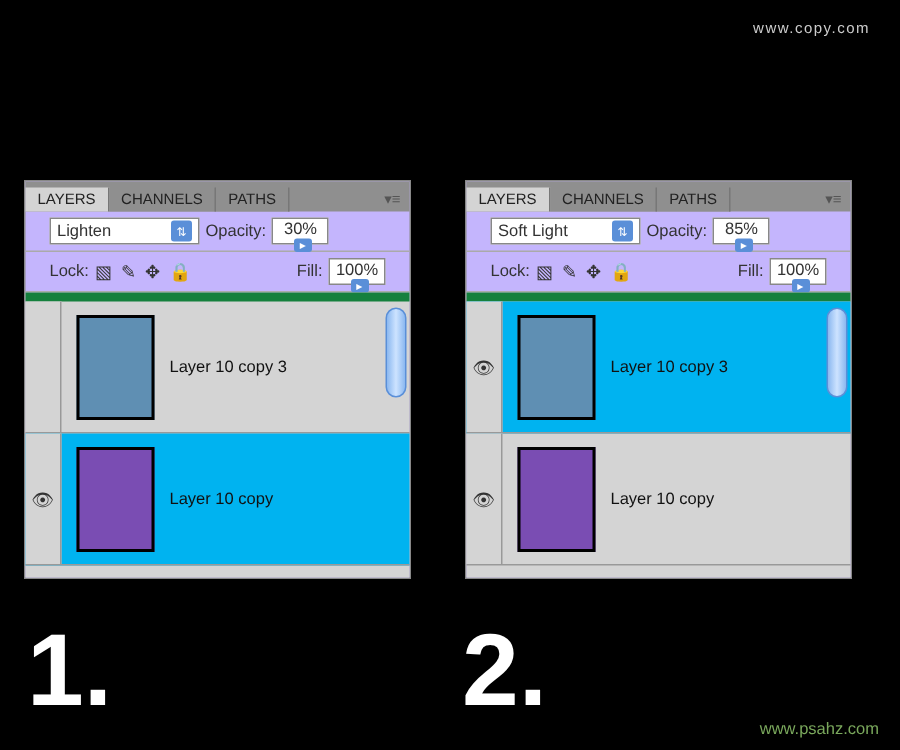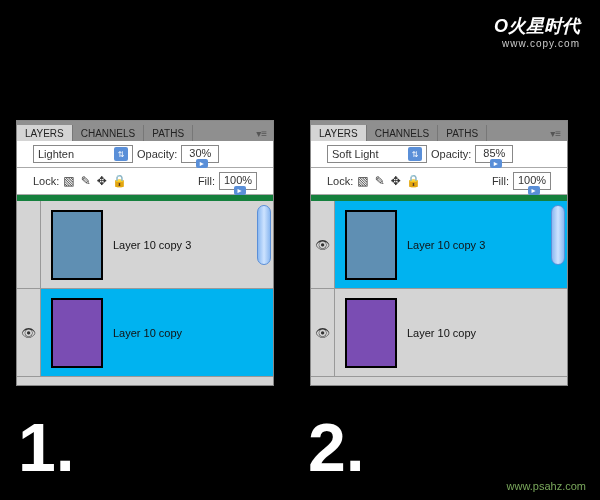--- a/index.html
+++ b/index.html
@@ -18,21 +18,21 @@
   .watermark-top .url { font-size: 10px; letter-spacing: 1px; color: #ccc; }
   .watermark-bottom {
     position: absolute; bottom: 8px; right: 14px;
     text-align: right;
   }
   .watermark-bottom .cn { font-size: 14px; color: #9b5a2b; }
   .watermark-bottom .sub { font-size: 11px; color: #7aa85c; text-align: right; }
   .panels { position: absolute; top: 120px; left: 16px; display: flex; gap: 36px; }
   .panel {
     width: 258px;
-    background: #ffffff;
+    background: #c4b5fd;
     border: 1px solid #888;
     font-size: 11px;
     color: #333;
   }
   .tabs { display: flex; background: #8f8f8f; height: 20px; align-items: flex-end; }
   .tab { padding: 3px 8px 2px; font-size: 10px; color: #222; border-right: 1px solid #777; background: #8f8f8f; }
   .tab.active { background: #d4d4d4; }
   .menu-icon { margin-left: auto; padding: 2px 6px; color: #555; font-size: 10px; }
   .row { display: flex; align-items: center; padding: 4px 16px; gap: 4px; border-bottom: 1px solid #aaa; }
   .select {
@@ -64,21 +64,20 @@
     font-size: 68px; font-family: Arial Black, Arial, sans-serif;
   }
   .n1 { left: 18px; top: 408px; }
   .n2 { left: 308px; top: 408px; }
   .ps-text { color: #c9e850; text-shadow: 1px 1px 0 #2a5a00; }
 </style>
 </head>
 <body>
 
 <div class="watermark-top">
-  <div class="brand"><span style="color:#fff">O</span><span>火星时代</span></div>
   <div class="url">www.copy.com</div>
 </div>
 
 <div class="panels">
 
   <div class="panel">
     <div class="tabs">
       <div class="tab active">LAYERS</div>
       <div class="tab">CHANNELS</div>
       <div class="tab">PATHS</div>

